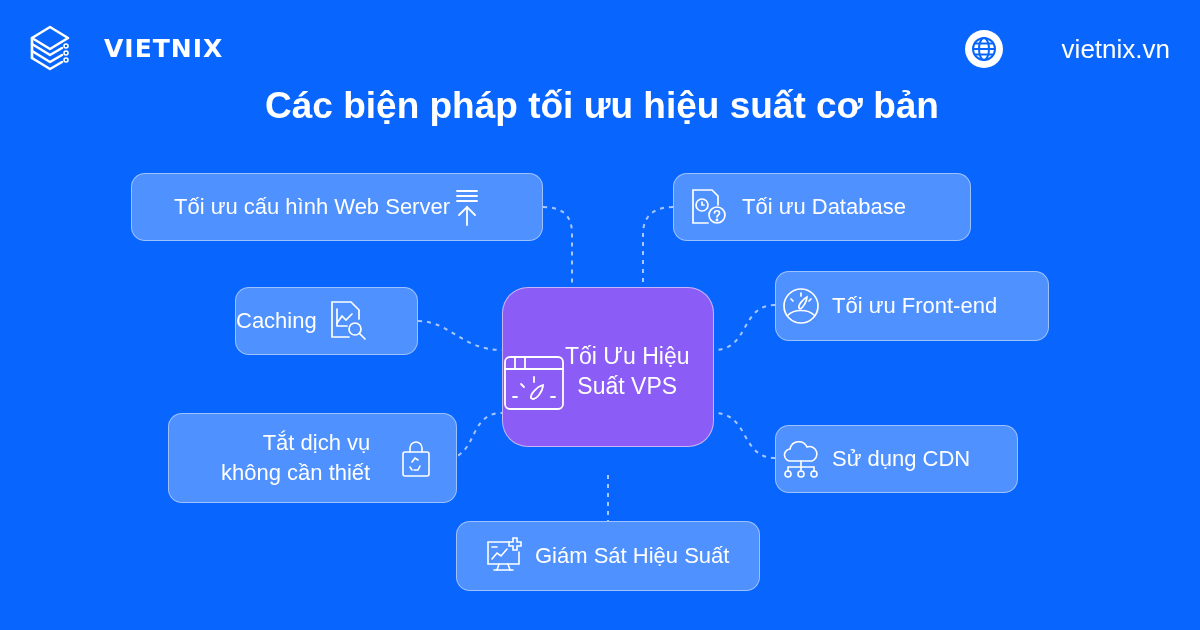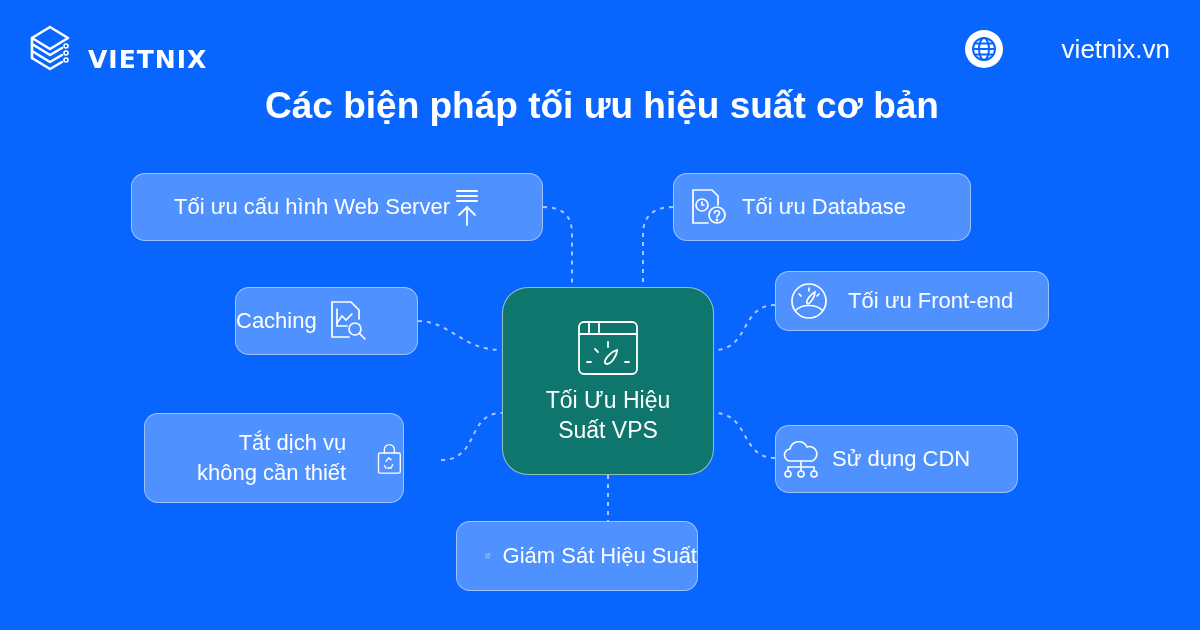--- a/index.html
+++ b/index.html
@@ -1,25 +1,25 @@
 <!DOCTYPE html>
 <html><head>
 <meta charset="utf-8">
 <style>
   html, body { margin:0; padding:0; }
   body { width:1200px; height:630px; background:#0866ff; position:relative; overflow:hidden; font-family:"Liberation Sans", "DejaVu Sans", sans-serif; color:#fff; }
-  .logo { position:absolute; left:28px; top:22px; display:flex; align-items:flex-end; gap:8px; }
+  .logo { position:absolute; left:28px; top:22px; display:flex; align-items:center; gap:24px; }
   .logo-text { font-family:"DejaVu Sans", sans-serif; font-weight:bold; font-size:25px; letter-spacing:1px; }
   .site { position:absolute; right:30px; top:30px; display:flex; align-items:center; gap:18px; }
   .site-globe { width:38px; height:38px; border-radius:50%; background:#fff; display:flex; align-items:center; justify-content:center; }
   .site-text { font-size:26px; font-weight:normal;margin-left:41px; }
   .title { position:absolute; left:4px; right:0; top:85px; text-align:center; font-weight:bold; font-size:37px; letter-spacing:0px; }
   .node { position:absolute; background:#4f91ff; border:1.5px solid rgba(255,255,255,0.45); border-radius:14px; box-sizing:border-box; display:flex; align-items:center; font-size:22px; color:#fff; }
   .node .lbl { white-space:nowrap; }
-  .center { position:absolute; left:502px; top:287px; width:212px; height:188px; background:#0f766e; border:1.5px solid rgba(255,255,255,0.55); border-radius:26px; box-sizing:border-box; display:flex; flex-direction:column; align-items:center; }
+  .center { position:absolute; left:502px; top:287px; width:212px; height:160px; background:#8b5cf6; border:1.5px solid rgba(255,255,255,0.55); border-radius:26px; box-sizing:border-box; display:flex; flex-direction:row; align-items:center; }
   .center .lbl { font-size:23px; text-align:center; line-height:1.3; margin-top:10px; }
   svg.lines { position:absolute; left:0; top:0; }
 </style>
 </head>
 <body>
 
 <svg class="lines" width="1200" height="630">
   <g fill="none" stroke="#a9c8ff" stroke-width="2" stroke-dasharray="4 5">
     <path d="M543 207 C565 207 572 218 572 234 L572 287"></path>
     <path d="M673 207 C652 207 643 218 643 234 L643 287"></path>
@@ -116,35 +116,35 @@
       <g stroke="#fff" stroke-width="1.7" fill="none" stroke-linecap="round">
         <path d="M20 38 H3 V3 H22 L30 11 V20"></path>
         <path d="M8 10 V27 H18"></path>
         <path d="M8 24 L13 17 L17 21 L23 15"></path>
         <circle cx="26" cy="30" r="6"></circle>
         <line x1="30.5" y1="34.5" x2="36" y2="40"></line>
       </g>
     </svg>
 </div>
 
-<div class="node" style="left:775px;top:271px;width:274px;height:60px;padding-left:14px;gap:20px">
+<div class="node" style="left:775px;top:271px;width:274px;height:70px;padding-left:6px;gap:12px">
   <svg width="38" height="38" viewBox="0 0 38 38">
       <g stroke="#fff" stroke-width="1.7" fill="none" stroke-linecap="round">
         <circle cx="19" cy="19" r="17"></circle>
         <path d="M6 28 C12 22 26 22 32 28"></path>
         <line x1="19" y1="6" x2="19" y2="9"></line>
         <line x1="9" y1="12" x2="11" y2="14"></line>
         <line x1="29" y1="12" x2="27" y2="14"></line>
         <path d="M17 21 C16 18 21 12 25 10 C25 14 21 21 18 22 Z"></path>
       </g>
     </svg>
   <span class="lbl">Tối ưu Front-end</span>
 </div>
 
-<div class="node" style="left:144px;top:413px;width:260px;height:90px;padding-left:52px;gap:30px">
+<div class="node" style="left:168px;top:413px;width:289px;height:90px;padding-left:52px;gap:30px">
   <span class="lbl" style="text-align:right;line-height:1.35"><span>Tắt dịch vụ</span><br><span>không cần thiết</span></span>
   <svg width="32" height="40" viewBox="0 0 32 40">
       <g stroke="#fff" stroke-width="1.6" fill="none" stroke-linecap="round">
         <path d="M10 14 V10 A6 6 0 0 1 22 10 V14"></path>
         <rect x="3" y="14" width="26" height="24" rx="2"></rect>
         <path d="M12 24 L15 20 L18 22"></path>
         <path d="M20 28 L18 32 L14 32"></path>
         <path d="M10 29 L12 32"></path>
       </g>
     </svg>
@@ -157,21 +157,21 @@
         <line x1="19" y1="22" x2="19" y2="31"></line>
         <path d="M6 32 L6 28 L32 28 L32 32"></path>
         <circle cx="6" cy="35" r="3"></circle>
         <circle cx="19" cy="35" r="3"></circle>
         <circle cx="32" cy="35" r="3"></circle>
       </g>
     </svg>
   <span class="lbl">Sử dụng CDN</span>
 </div>
 
-<div class="node" style="left:456px;top:521px;width:242px;height:70px;padding-left:28px;gap:12px">
+<div class="node" style="left:456px;top:521px;width:304px;height:70px;padding-left:28px;gap:12px">
   <svg width="38" height="40" viewBox="0 0 38 40">
       <g stroke="#fff" stroke-width="1.6" fill="none" stroke-linecap="round">
         <path d="M24 6 H3 V28 H34 V16"></path>
         <line x1="14" y1="28" x2="12" y2="34"></line>
         <line x1="23" y1="28" x2="25" y2="34"></line>
         <line x1="9" y1="34" x2="28" y2="34"></line>
         <path d="M7 23 L12 17 L16 20 L22 13"></path>
         <line x1="7" y1="11" x2="12" y2="11"></line>
         <path d="M28 2 H32 V6 H36 V10 H32 V14 H28 V10 H24 V6 H28 Z"></path>
       </g>

